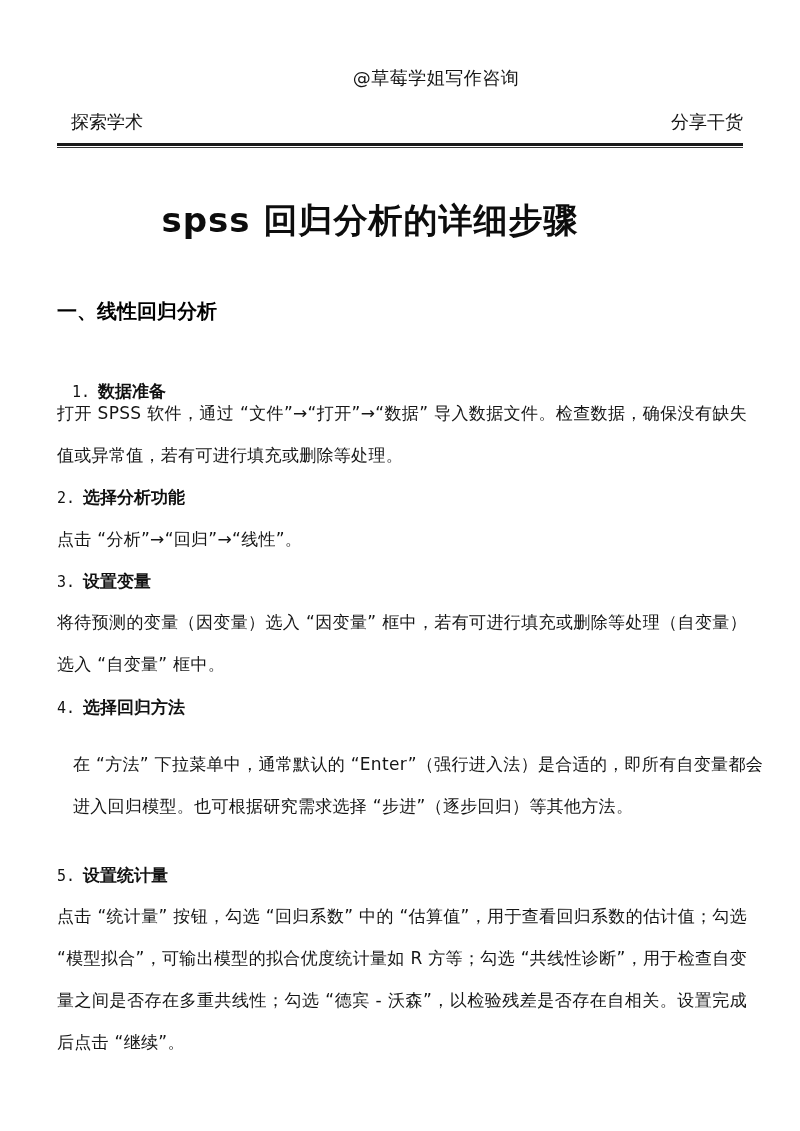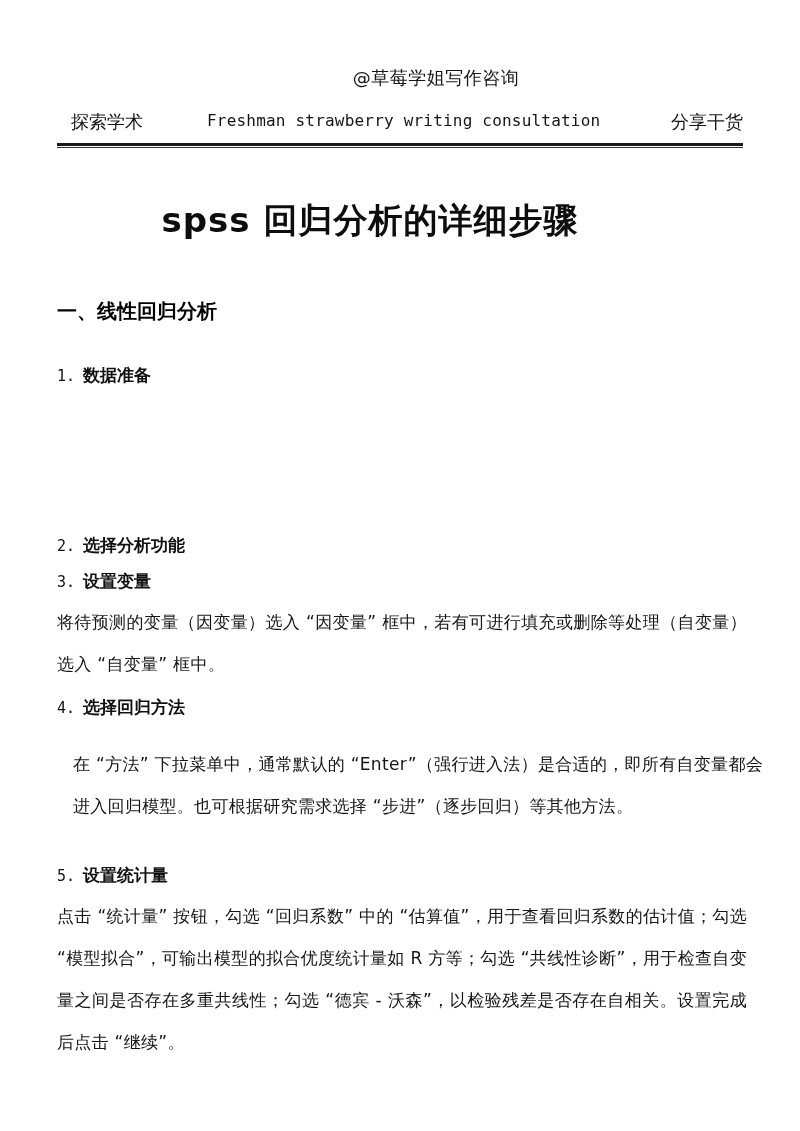--- a/index.html
+++ b/index.html
@@ -126,40 +126,41 @@
   </style>
 </head>
 <body>
 
 <div class="page">
 
   <div class="watermark">@草莓学姐写作咨询</div>
 
   <div class="header-row">
     <span class="header-left">探索学术</span>
-    <span class="header-center">Freshman strawberry writing consultation</span>
     <span class="header-right">分享干货</span>
   </div>
 
   <div class="rule">
     <div class="thick"></div>
     <div class="thin"></div>
   </div>
 
   <h1 class="title" style="margin:0;">spss 回归分析的详细步骤</h1>
 
   <h2 class="section-heading" style="margin:0;">一、线性回归分析</h2>
 
-  <div class="step-heading" style="top:364px;">
+  <div class="step-heading" style="top:380px;margin-left:15px;">
     <span class="num">1.</span><span>数据准备</span>
   </div>
+  <p class="para" style="top:392px; margin:0;">打开 SPSS 软件，通过 “文件”→“打开”→“数据” 导入数据文件。检查数据，确保没有缺失值或异常值，若有可进行填充或删除等处理。</p>
 
-  <div class="step-heading" style="top:486px;margin-top:48px;">
+  <div class="step-heading" style="top:486px;">
     <span class="num">2.</span><span>选择分析功能</span>
   </div>
+  <p class="para" style="top:518px; margin:0;">点击 “分析”→“回归”→“线性”。</p>
 
   <div class="step-heading" style="top:570px;">
     <span class="num">3.</span><span>设置变量</span>
   </div>
   <p class="para" style="top:601px; margin:0;">将待预测的变量（因变量）选入 “因变量” 框中，若有可进行填充或删除等处理（自变量）选入 “自变量” 框中。</p>
 
   <div class="step-heading" style="top:696px;">
     <span class="num">4.</span><span>选择回归方法</span>
   </div>
   <p class="para" style="top:727px; margin:16px;">在 “方法” 下拉菜单中，通常默认的 “Enter”（强行进入法）是合适的，即所有自变量都会进入回归模型。也可根据研究需求选择 “步进”（逐步回归）等其他方法。</p>

